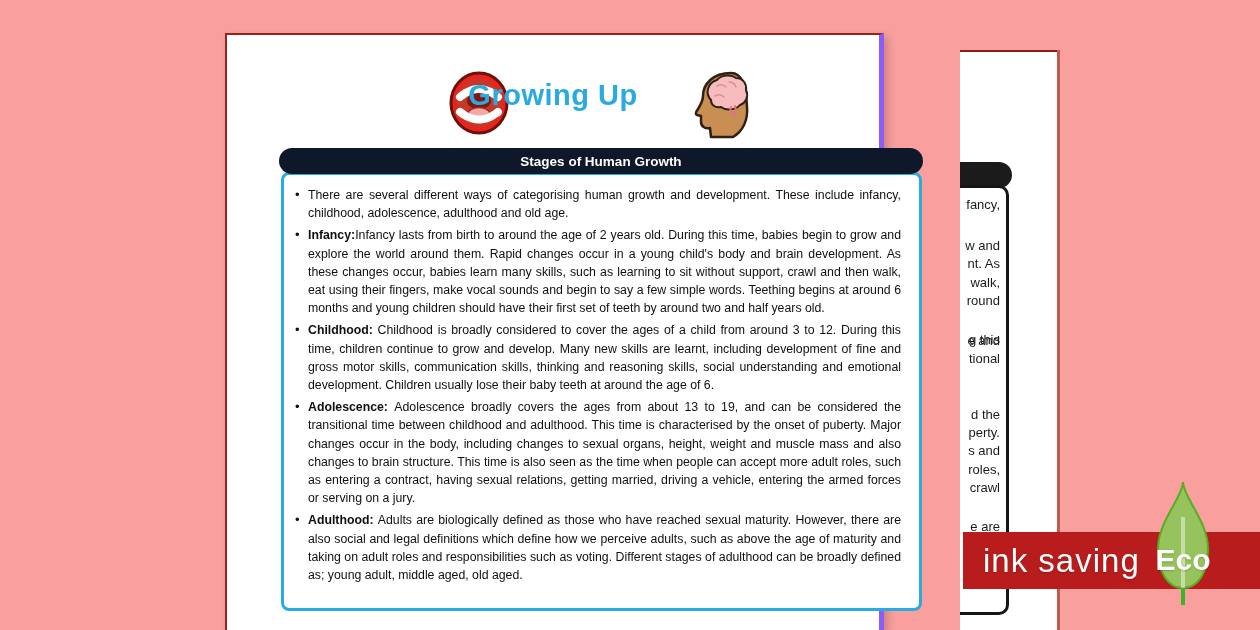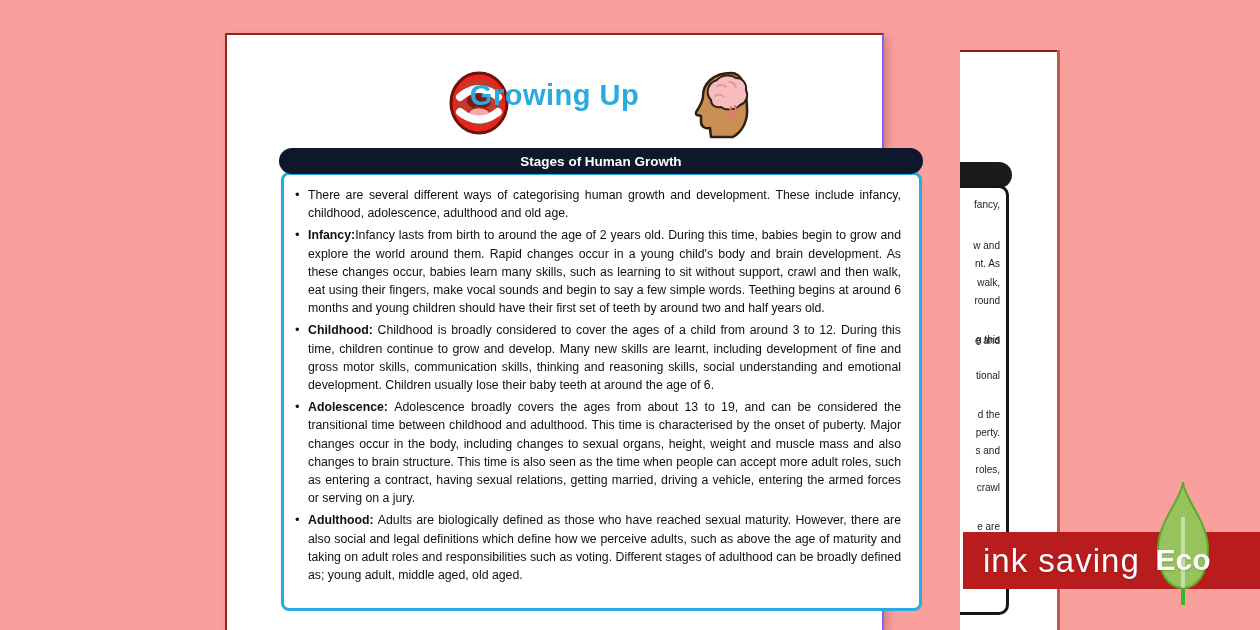--- a/index.html
+++ b/index.html
@@ -19,29 +19,29 @@
   .bp-bar {
     position:absolute; left:-14px; top:112px; width:66px; height:26px;
     background:#1b1b1b; border-radius:13px;
   }
   .bp-box {
     position:absolute; left:-14px; top:135px; width:57px; height:424px;
     border:3px solid #151515; border-radius:10px; background:transparent;
   }
   .bp-frag {
     position:absolute; right:60px; white-space:nowrap;
-    font-size:10px; color:#1b1b1b; line-height:14px;
+    font-size:13px; color:#1b1b1b; line-height:14px;
   }
 
   
   .front-page {
     position:absolute; left:225px; top:33px; width:659px; height:597px;
     background:#ffffff; z-index:2;
     border-top:2px solid #97241b; border-left:2px solid #97241b;
-    border-right:2px solid #8b5cf6;
+    border-right:5px solid #8b5cf6;
     box-shadow:4px 4px 8px rgba(0,0,0,0.18);
     box-sizing:border-box;
   }
   .logo-row { position:absolute; left:0; top:0; width:100%; height:115px; }
   .mouth-icon { position:absolute; left:220px; top:36px; }
   .brain-icon { position:absolute; left:464px; top:35px; }
   .page-title {
     position:absolute; left:0; top:44px; width:100%; text-align:center;
     font-size:29px; font-weight:bold; color:#29abe2; letter-spacing:0.5px;
   }
@@ -104,21 +104,21 @@
     <div class="bp-bar"></div>
     <div class="bp-box"></div>
     <div>
         <div class="bp-frag" style="top: 148px;">fancy,</div>
         <div class="bp-frag" style="top: 189px;">w and</div>
         <div class="bp-frag" style="top: 207px;">nt. As</div>
         <div class="bp-frag" style="top: 226px;">walk,</div>
         <div class="bp-frag" style="top: 244px; padding-left: 44px;">round</div>
         <div class="bp-frag" style="top: 283px;">g this</div>
         <div class="bp-frag" style="top: 284px;">e and</div>
-        <div class="bp-frag" style="top: 319px;">tional</div>
+        <div class="bp-frag" style="top: 302px;">tional</div>
         <div class="bp-frag" style="top: 358px;">d the</div>
         <div class="bp-frag" style="top: 376px;">perty.</div>
         <div class="bp-frag" style="top: 394px;">s and</div>
         <div class="bp-frag" style="top: 413px;">roles,</div>
         <div class="bp-frag" style="top: 431px;">crawl</div>
         <div class="bp-frag" style="top: 470px;">e are</div>
       </div>
     <div class="bp-right-edge"></div>
   </div>
 

